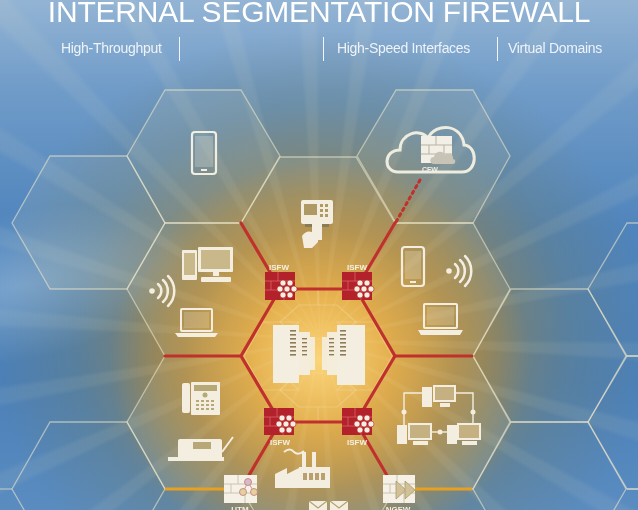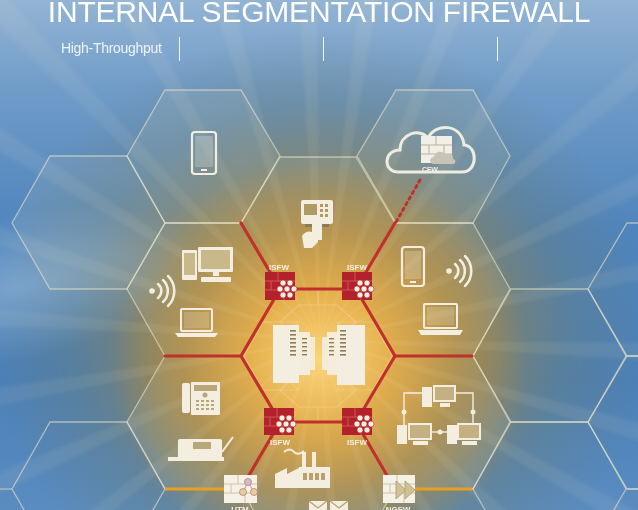--- a/index.html
+++ b/index.html
@@ -412,16 +412,18 @@
       <text class="lbl" x="398" y="512" font-size="8" fill="#f6eee0" text-anchor="middle">NGFW</text>
     </g>
   </svg>
 
   <div class="header">
     <div class="title">INTERNAL SEGMENTATION FIREWALL</div>
     <div class="subtitle">
       <span class="sub-item" style="left:45px">High-Throughput</span>
       <span class="sep" style="left:163px"></span>
       <span class="sep" style="left:307px"></span>
+      <span class="sub-item" style="left:321px">High-Speed Interfaces</span>
       <span class="sep" style="left:481px"></span>
+      <span class="sub-item" style="left:492px">Virtual Domains</span>
     </div>
   </div>
 </div>
 
 </body></html>

